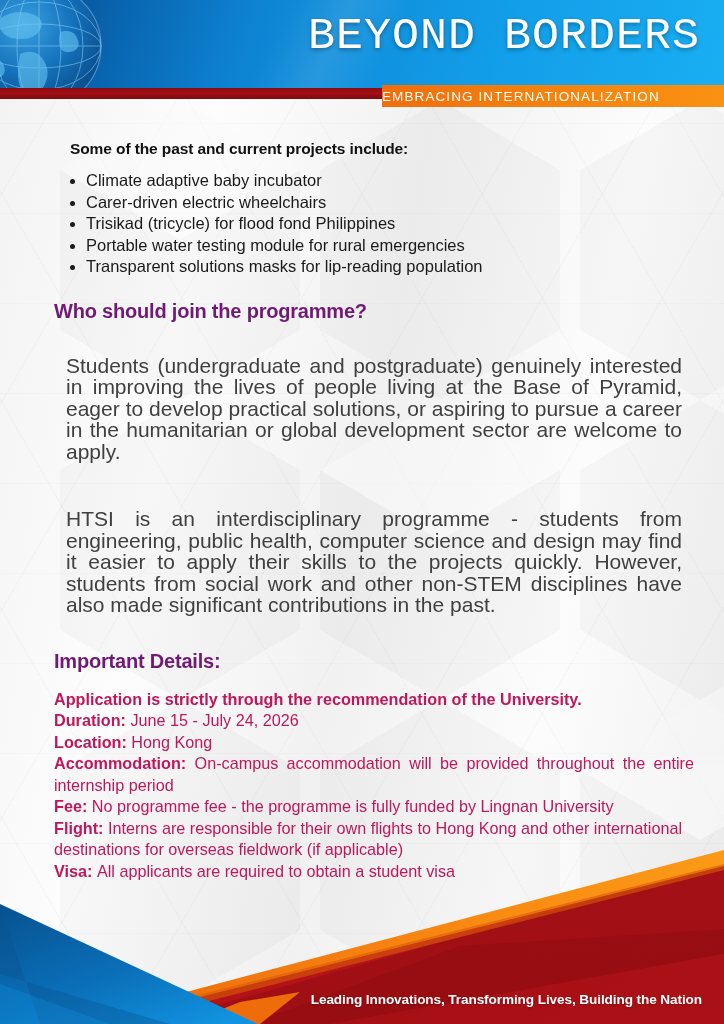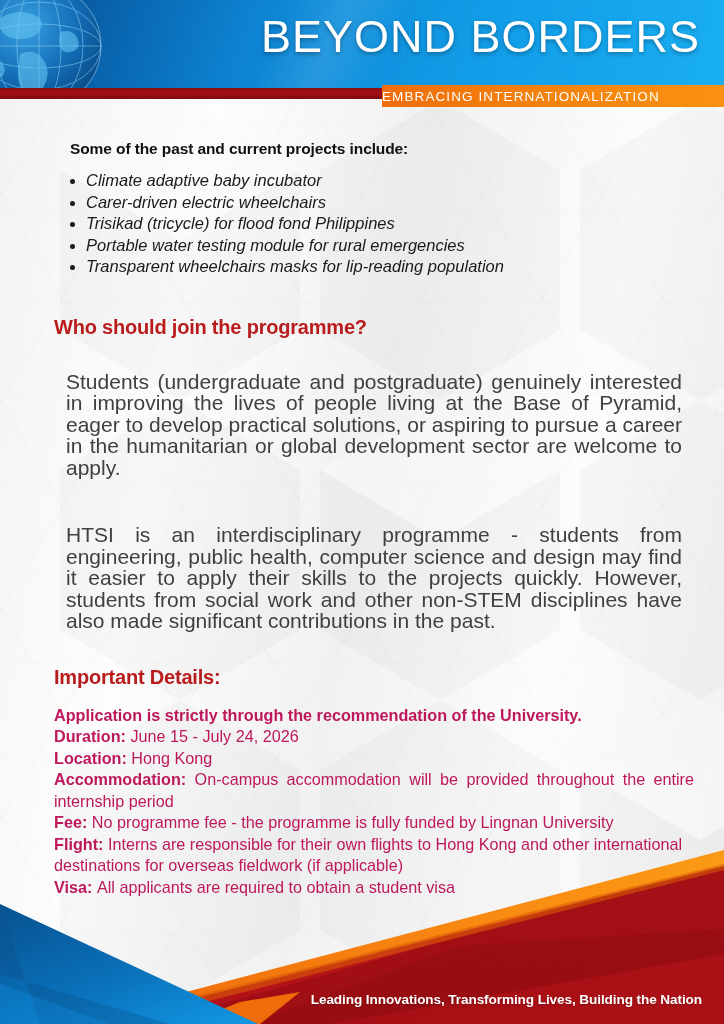--- a/index.html
+++ b/index.html
@@ -64,21 +64,21 @@
     left: -36px;
     top: -24px;
     width: 150px;
     height: 150px;
   }
   .globe svg { display:block; }
   .header-title {
     position: absolute;
     right: 24px;
     top: 14px;
-    font-family: Liberation Sans, sans-serif;
+    font-family: Liberation Mono, monospace;
     font-size: 45px;
     line-height: 1;
     letter-spacing: 1px;
     color: #ffffff;
     font-weight: 400;
     text-shadow: 0 2px 4px rgba(0,0,0,0.32);
     white-space: nowrap;
   }
 
   
@@ -122,45 +122,44 @@
 
   .lead {
     font-size: 15.5px;
     font-weight: 700;
     color: #111;
     margin: 0 0 12px 16px;
     letter-spacing: -0.1px;
   }
 
   ul.projects {
-    margin: 0 0 16px 0;
+    margin: 0 0 0 0;
     padding: 0 0 0 32px;
     list-style: none;
-    font-style: italic;
   }
   ul.projects li {
     position: relative;
     font-size: 16.5px;
     line-height: 21.5px;
     color: #1a1a1a;
     padding-left: 0;
   }
   ul.projects li::before {
     content: "";
     position: absolute;
     left: -16px;
     top: 9px;
     width: 5px;
     height: 5px;
     border-radius: 50%;
     background: #1a1a1a;
   }
 
   .h-red {
-    color: #b91c1c;
+    color: #701a75;
     font-size: 20px;
     font-weight: 700;
     letter-spacing: -0.2px;
     margin: 0;
   }
 
   .para {
     font-size: 21px;
     line-height: 21.5px;
     color: #404040;
@@ -274,21 +273,21 @@
 
   <div class="content">
 
     <p class="lead">Some of the past and current projects include:</p>
 
     <ul class="projects">
       <li>Climate adaptive baby incubator</li>
       <li>Carer-driven electric wheelchairs</li>
       <li>Trisikad (tricycle) for flood fond Philippines</li>
       <li>Portable water testing module for rural emergencies</li>
-      <li>Transparent wheelchairs masks for lip-reading population</li>
+      <li>Transparent solutions masks for lip-reading population</li>
     </ul>
 
     <div class="spacer-22"></div>
     <p class="h-red">Who should join the programme?</p>
 
     <div class="spacer-20"></div>
     <p class="para">Students (undergraduate and postgraduate) genuinely interested in improving the lives of people living at the Base of Pyramid, eager to develop practical solutions, or aspiring to pursue a career in the humanitarian or global development sector are welcome to apply.</p>
 
     <div class="spacer-22"></div>
     <p class="para">HTSI is an interdisciplinary programme - students from engineering, public health, computer science and design may find it easier to apply their skills to the projects quickly. However, students from social work and other non-STEM disciplines have also made significant contributions in the past.</p>

